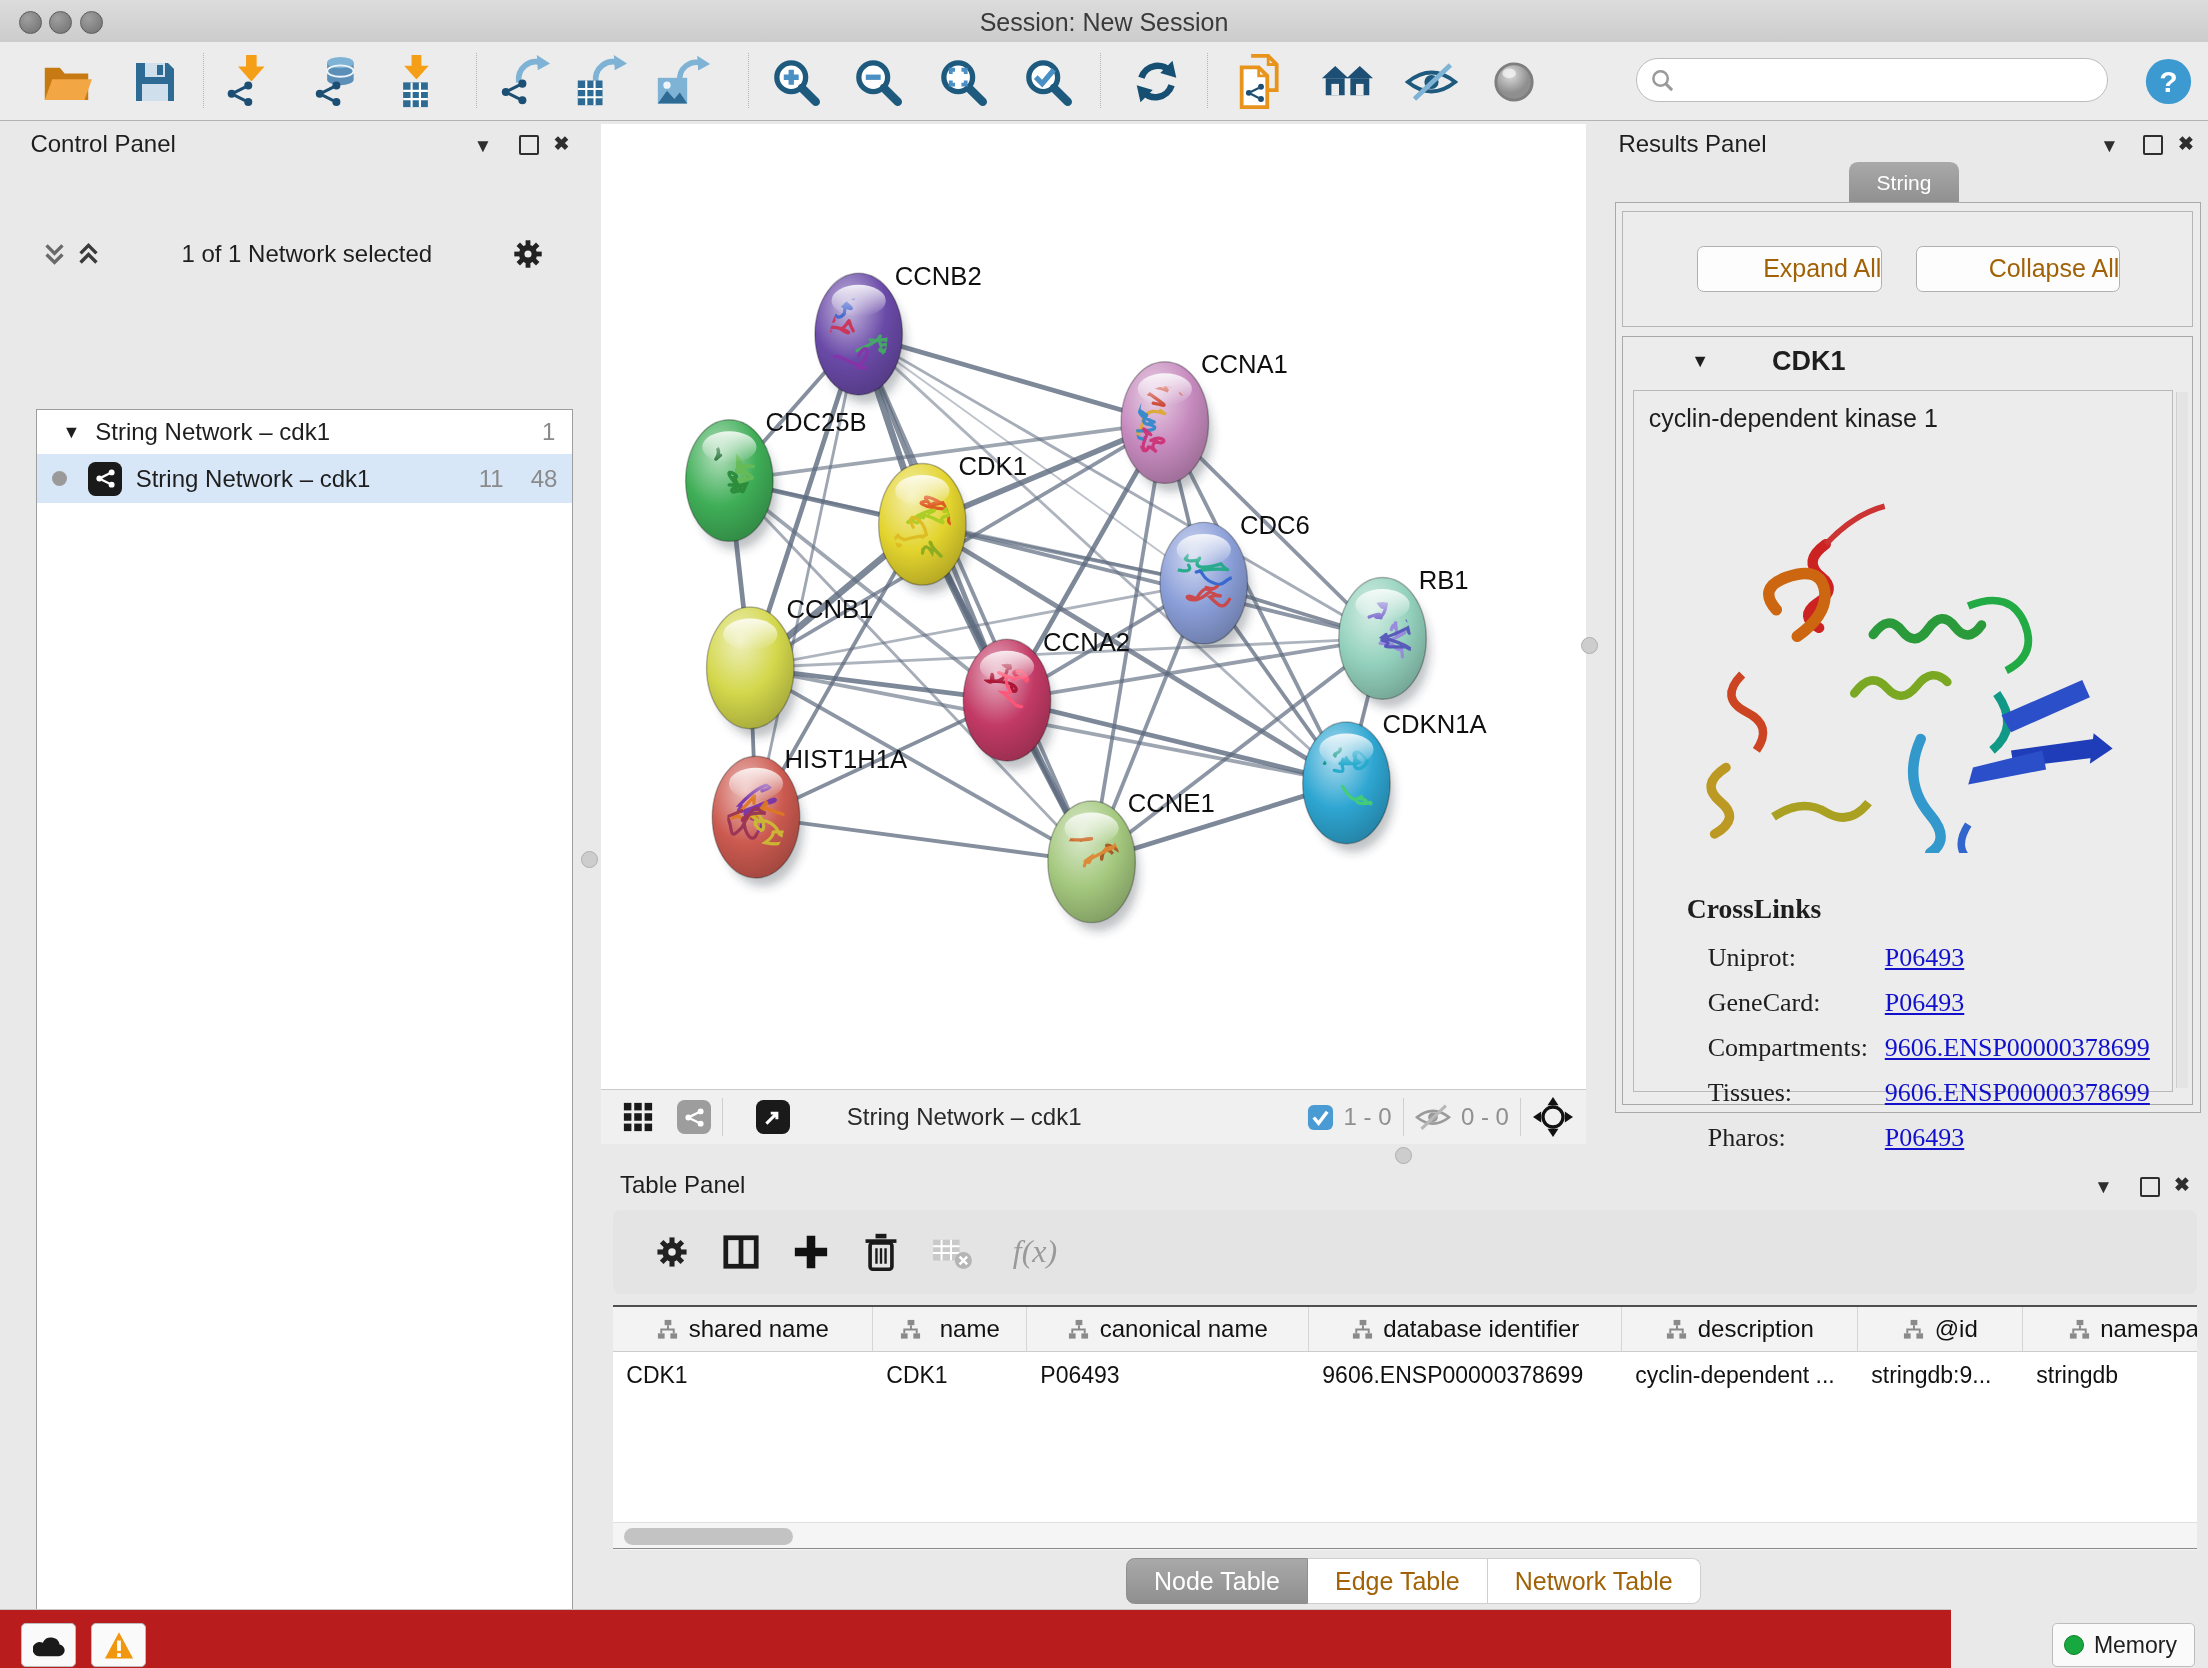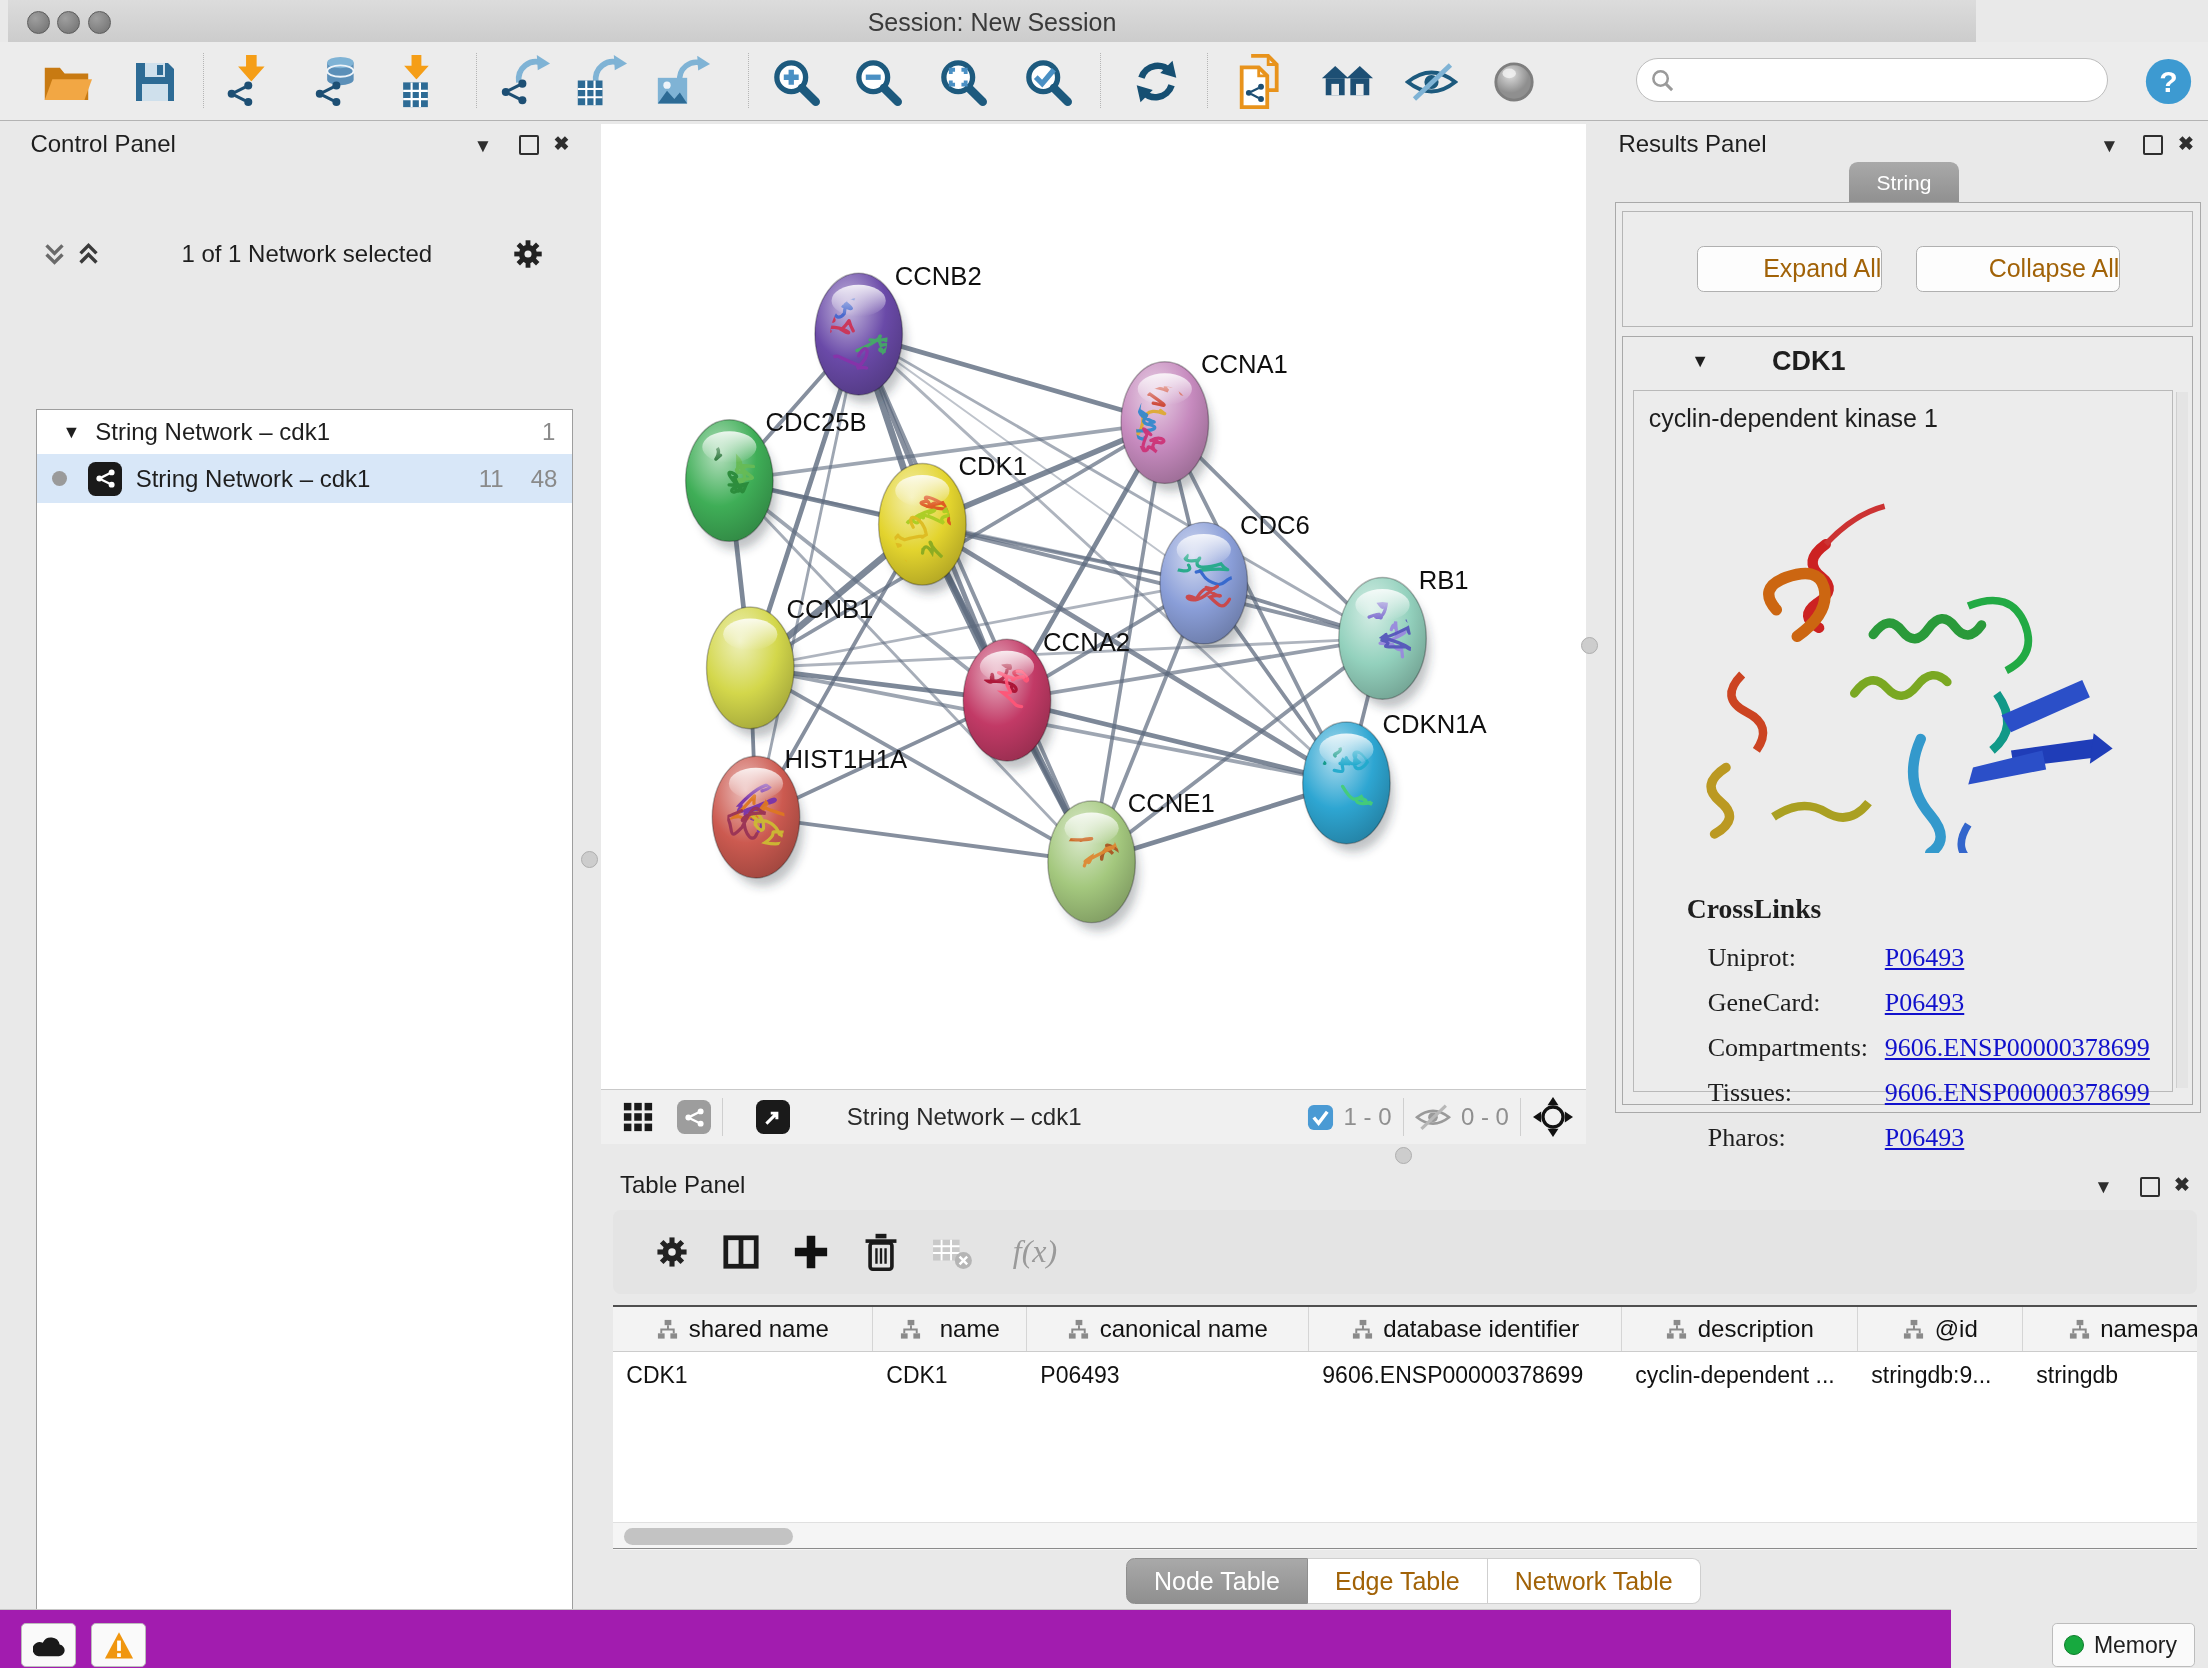--- a/index.html
+++ b/index.html
@@ -1,20 +1,20 @@
 <!DOCTYPE html>
 <html style="font-size:15px"><head>
 <meta charset="utf-8">
 <style>
   html,body{margin:0;padding:0}
   body{width:2208px;height:1668px;position:relative;overflow:hidden;background:#e9e9e9;
        font-family:"Liberation Sans",sans-serif;color:#1e1e1e;-webkit-font-smoothing:antialiased}
   .abs{position:absolute}
   
-  .titlebar{left:8px;top:0;width:1968px;height:42px;background:linear-gradient(#dcdcdc,#cccccc);
+  .titlebar{left:0;top:0;width:2208px;height:42px;background:linear-gradient(#dcdcdc,#cccccc);
             border-bottom:1px solid #a9a9a9}
   .tlight{position:absolute;top:10.5px;width:21px;height:21px;border-radius:50%;
           background:radial-gradient(circle at 35% 30%,#9f9f9f,#6f6f6f);border:1px solid #5c5c5c}
   .wtitle{position:absolute;top:7.6px;width:100%;text-align:center;font-size:25px;color:#3a3a3a}
   
   .toolbar{left:0;top:42px;width:2208px;height:78px;background:#ececec;border-bottom:1px solid #b3b3b3}
   .tbtn{position:absolute;top:12.4px;width:55px;height:55px;display:flex;align-items:center;justify-content:center}
   .tsep{position:absolute;top:11.4px;height:55px;border-left:1.9px dotted #b5b5b5}
   .searchbox{position:absolute;left:1636px;top:57px;width:472px;height:44px;background:#fff;
              border:1px solid #bdbdbd;border-radius:22px;top:16px;display:flex;align-items:center;padding-left:13.3px;box-sizing:border-box}
@@ -58,21 +58,21 @@
   .th{display:flex;align-items:center;justify-content:center;font-size:24px;color:#111;
       border-right:1px solid #d5d5d5;box-sizing:border-box;overflow:hidden;white-space:nowrap;flex:none}
   .td{font-size:23px;color:#111;padding:9.5px 0 0 13.3px;box-sizing:border-box;overflow:hidden;white-space:nowrap;flex:none}
   .hscroll{position:absolute;left:613px;top:1522px;width:1584px;height:27px;background:#f5f5f5;border-top:1px solid #e0e0e0}
   .hthumb{position:absolute;left:11.4px;top:4.8px;width:169px;height:17px;border-radius:8.6px;background:#c3c3c3}
   .btab{height:44px;line-height:44px;padding:0 27px;font-size:25px;background:#fff;border:1px solid #cfcfcf;border-left:none;color:#a16207}
   .btab.first{border-left:1px solid #cfcfcf;border-radius:8.6px 0 0 8.6px}
   .btab.last{border-radius:0 8.6px 8.6px 0}
   .btab.active{background:linear-gradient(#a9a9a9,#8f8f8f);color:#fff;border-color:#8f8f8f}
   
-  .bottombar{left:0;top:1609px;width:1951px;height:59px;background:#a21caf;border-top:1px solid #c6c6c6}
+  .bottombar{left:0;top:1609px;width:1951px;height:59px;background:#b91c1c;border-top:1px solid #c6c6c6}
   .sbtn{position:absolute;top:13.3px;height:42px;background:#fafafa;border:1px solid #bcbcbc;border-radius:4.8px;
         display:flex;align-items:center;justify-content:center}
 </style>
 </head>
 <body>
 
 <svg width="0" height="0" style="position:absolute">
   <defs>
     <symbol id="sym-share" viewBox="0 0 24 24">
       <circle cx="5" cy="12" r="3.4" fill="currentColor"></circle>

